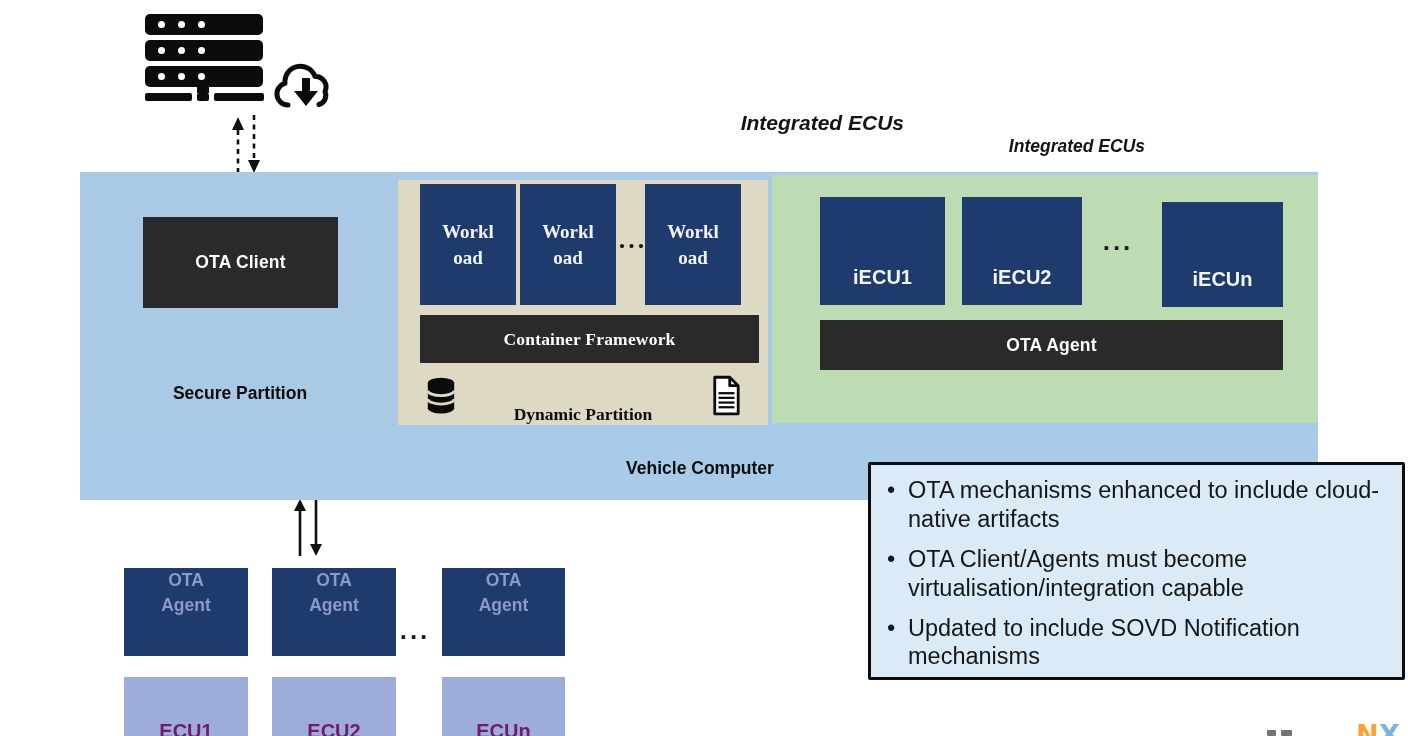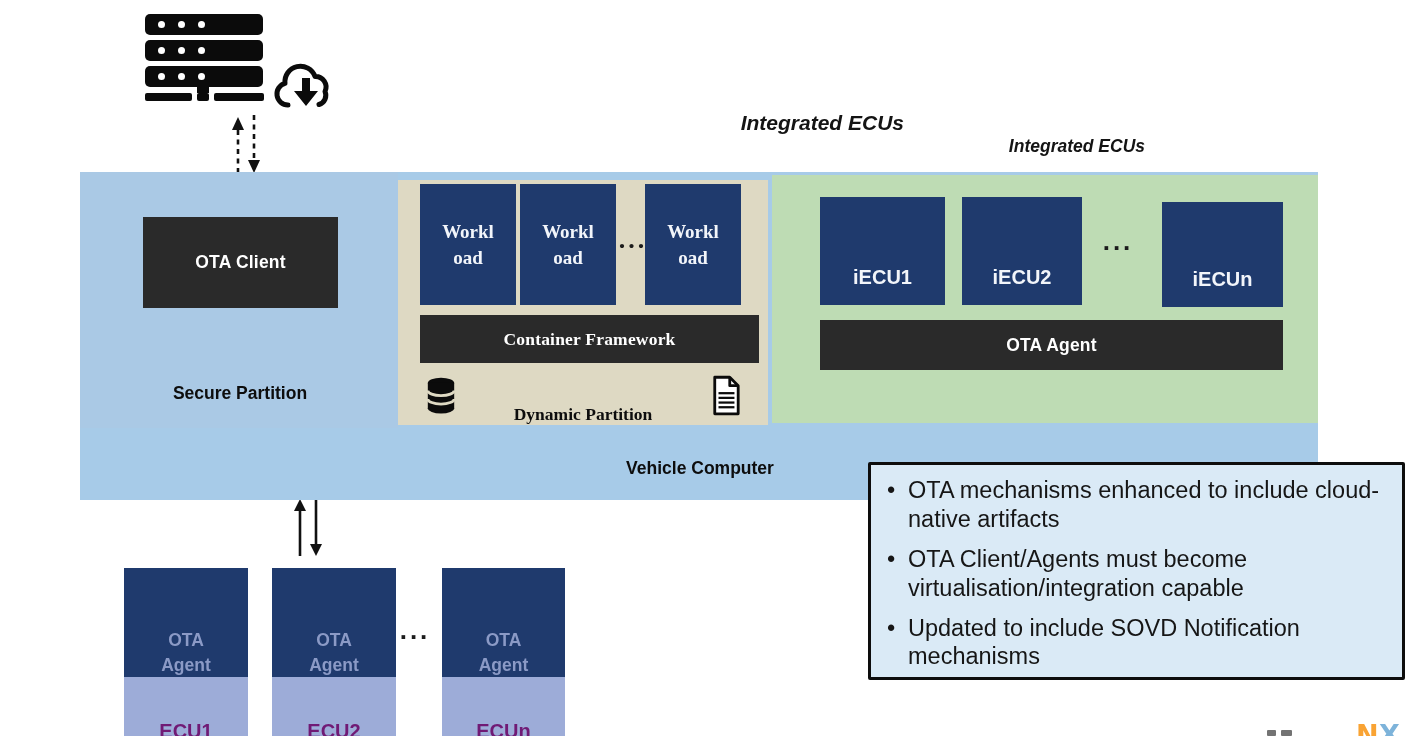--- a/index.html
+++ b/index.html
@@ -24,23 +24,23 @@
   .dark-box { background:var(--dark-box,#2a2a2a); color:#fff; display:flex; align-items:center; justify-content:center; text-align:center; }
   .wl-text { font-weight:bold; font-size:19px; line-height:1.35; }
   .iecu-text { font-weight:bold; font-size:20px; }
   .iecu { align-items:flex-end; padding-bottom:16px; }
   .bar-label { font-weight:bold; font-size:17.5px; letter-spacing:.2px; }
   .part-title { font-weight:bold; font-size:17.5px; text-align:center; color:#0d0d0d; }
   .hdr-label { font-weight:bold; font-style:italic; text-align:right; color:#141414; }
   .dots { font-weight:bold; font-size:26px; letter-spacing:3px; color:#1c1c1c; text-align:center; }
 
   
-  .stack-dark { position:absolute; left:0; top:0; width:100%; height:109px;
+  .stack-dark { position:absolute; left:0; top:0; width:100%; height:88px;
     background:var(--navy-box,#1f3a6d); display:flex; flex-direction:column;
-    align-items:center; justify-content:flex-end; }
+    align-items:center; justify-content:flex-start; }
   .stack-light { position:absolute; left:0; top:109px; width:100%; height:70px;
     background:var(--ecu-light,#9dacd8); text-align:center; }
   .agent-label { color:var(--agent-text,#8b9ac6); font-weight:bold; font-size:17.5px; line-height:1.4; text-align:center; }
   .ecu-label { color:#701a75; font-weight:bold; font-size:20px; padding-top:43px; display:block; }
 
   
   .notes {
     background:var(--notes-bg,#daeaf6); border:3.5px solid var(--notes-border,#0d0d0d);
     border-radius:2px; padding:11px 12px 8px 12px; z-index:6;
   }

